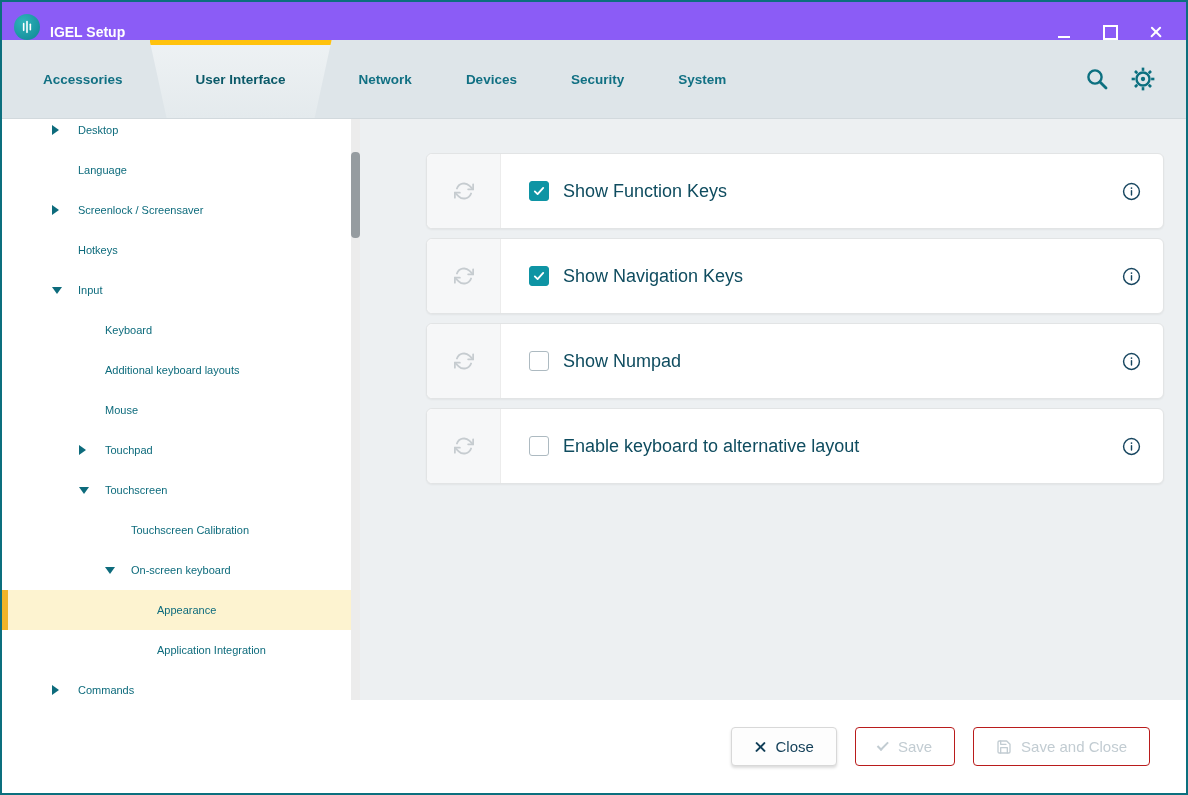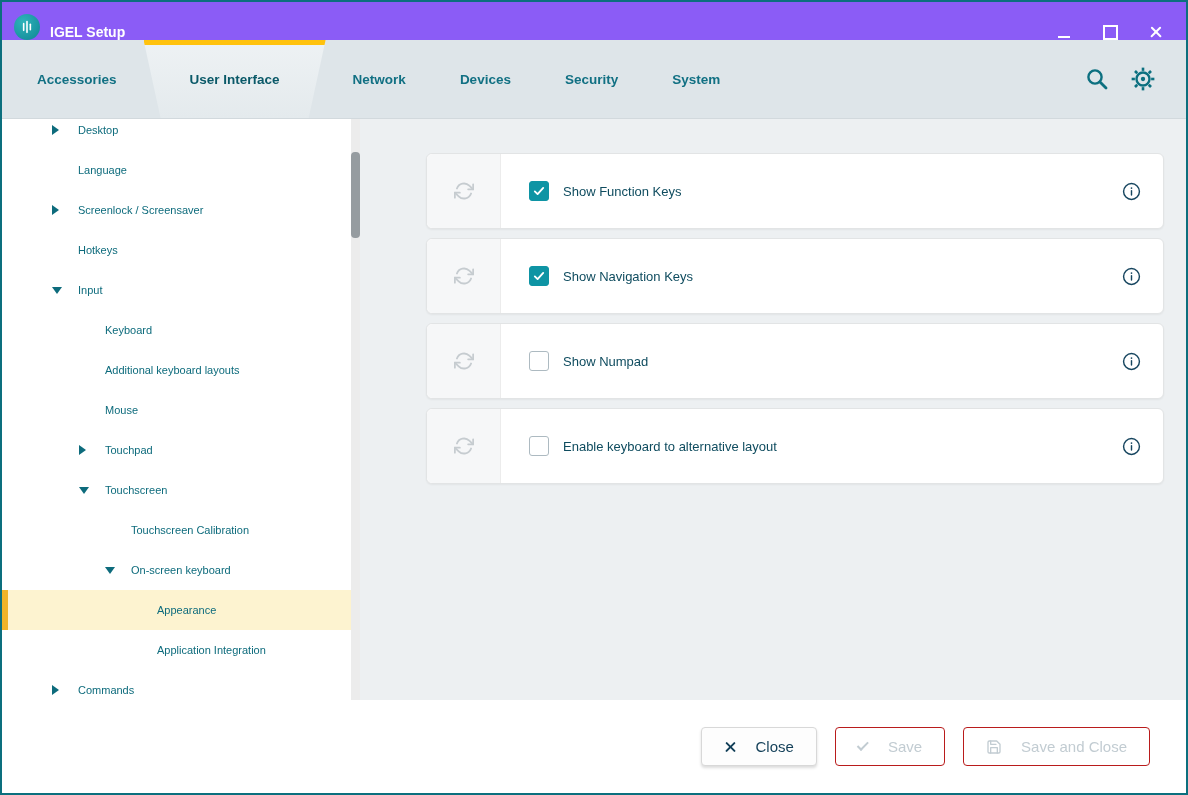--- a/index.html
+++ b/index.html
@@ -21,21 +21,21 @@
         align-items:center; justify-content:center; }
   .wc-min::before { content:""; width:12px; height:2px; background:#fff; margin-top:9px; }
   .wc-max::before { content:""; width:11px; height:11px; border:2px solid #fff; }
   .wc-close::before, .wc-close::after { content:""; position:absolute; left:1px; top:7px;
         width:14px; height:2.4px; background:#fff; border-radius:1px; }
   .wc-close::before { transform:rotate(45deg); }
   .wc-close::after  { transform:rotate(-45deg); }
 
   
   .tabbar { height:79px; background:#dee5e9; display:flex; align-items:stretch;
-            padding-left:8px; flex-shrink:0; border-bottom:1px solid #d2d9dd; }
+            padding-left:14px; flex-shrink:0; border-bottom:1px solid #d2d9dd; }
   .tab { display:flex; align-items:center; padding:0 27px; color:#117083;
          font-size:13.5px; font-weight:bold; cursor:pointer; position:relative; }
   .tab.active { background:linear-gradient(#eef2f4,#e4eaed); color:#0a5968;
          padding:0 46px; clip-path:polygon(0 0, 100% 0, calc(100% - 17px) 100%, 17px 100%); }
   .tab.active::before { content:""; position:absolute; top:0; left:0; right:0; height:5px;
          background:#ffc20e; }
   .tab-icons { margin-left:auto; display:flex; align-items:center; gap:20px; padding-right:30px; }
   .tab-icons .ic { cursor:pointer; display:flex; }
 
   
@@ -68,28 +68,28 @@
           box-shadow:0 1px 2px rgba(0,0,0,0.05); }
   .card-reset { width:74px; align-self:stretch; background:#f6f7f8; border-right:1px solid #ececec;
           border-radius:6px 0 0 6px; display:flex; align-items:center; justify-content:center;
           cursor:pointer; }
   .card-main { display:flex; align-items:center; padding-left:28px; flex:1; cursor:default; }
   .checkbox { width:20px; height:20px; border-radius:3px; border:1px solid #adbac1; background:#fff;
           display:flex; align-items:center; justify-content:center; cursor:pointer; flex-shrink:0; }
   .checkbox svg { visibility:hidden; }
   .checkbox.checked { background:#0e94a4; border-color:#0e94a4; }
   .checkbox.checked svg { visibility:visible; }
-  .card-label { margin-left:14px; font-size:13px; color:#0f4c5f; }
+  .card-label { margin-left:14px; font-size:18px; color:#0f4c5f; }
   .card-info { margin-left:auto; margin-right:22px; display:flex; cursor:pointer; }
 
   
   .footer { height:93px; background:#fff; display:flex; align-items:center;
             justify-content:flex-end; gap:18px; padding-right:36px; flex-shrink:0; }
   .btn { font-size:15px; padding:10px 22px; border-radius:4px; display:flex; align-items:center;
-         gap:19px; font-family:inherit; background:#fdfdfd; border:1px solid #d8d8d8;
+         gap:9px; font-family:inherit; background:#fdfdfd; border:1px solid #d8d8d8;
          color:#123f58; box-shadow:0 2px 3px rgba(0,0,0,0.14); cursor:pointer; }
   .btn.disabled { background:#fff; border:1px solid #b91c1c; color:#c2ccd2; box-shadow:none;
          cursor:default; }
   .x-icon { position:relative; width:13px; height:13px; flex-shrink:0; }
   .x-icon::before, .x-icon::after { content:""; position:absolute; left:0; top:5.5px; width:13px;
          height:2.2px; background:currentColor; border-radius:1px; }
   .x-icon::before { transform:rotate(45deg); }
   .x-icon::after  { transform:rotate(-45deg); }
   .check-icon { width:11px; height:6px; border-left:2.2px solid currentColor;
          border-bottom:2.2px solid currentColor; transform:rotate(-45deg) translate(1px,-2px);

